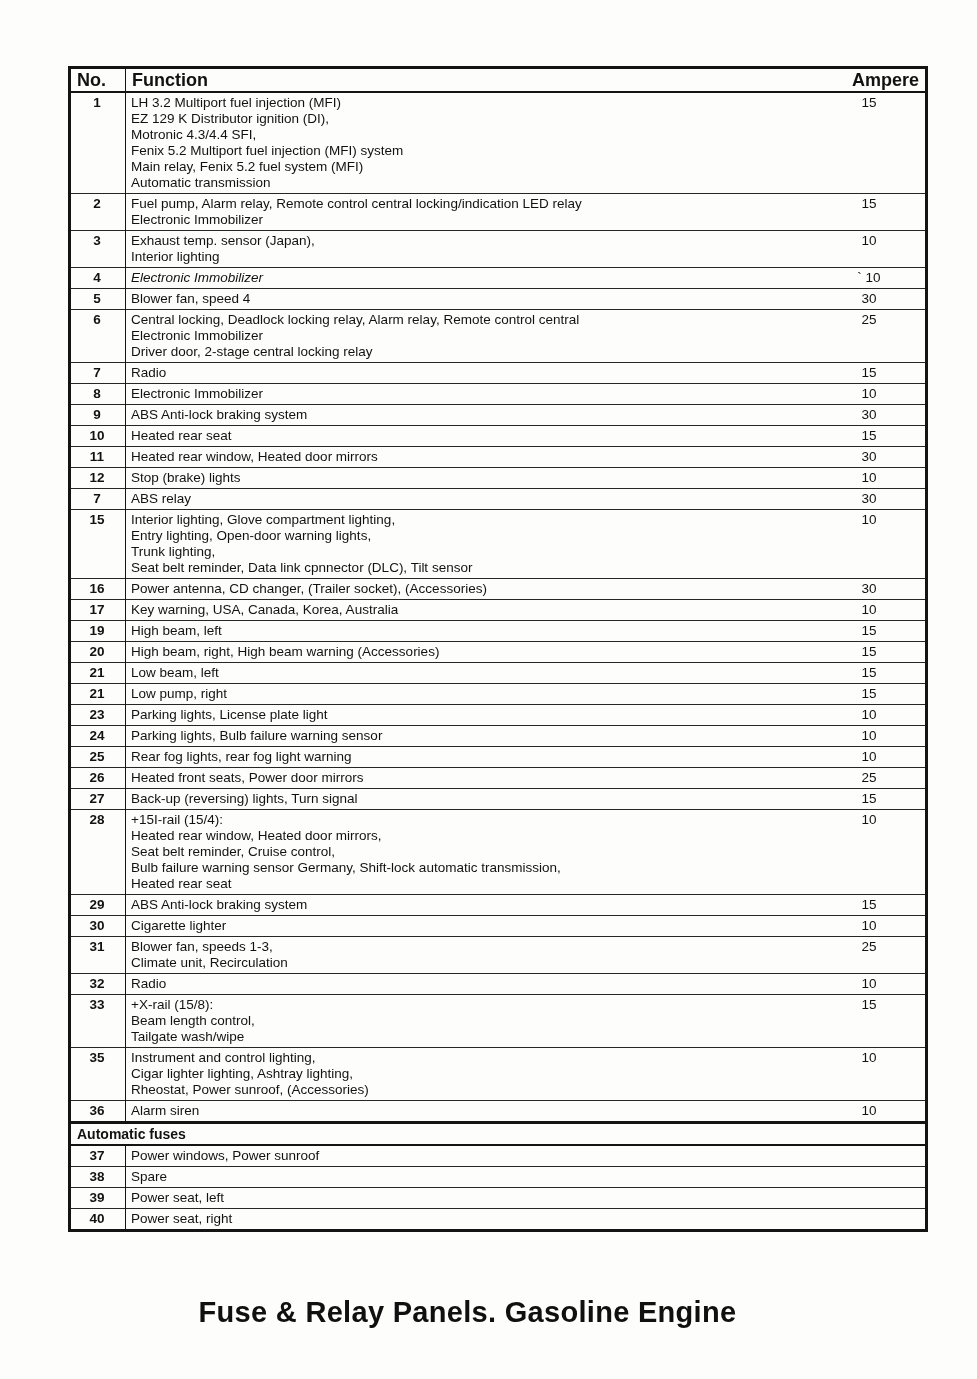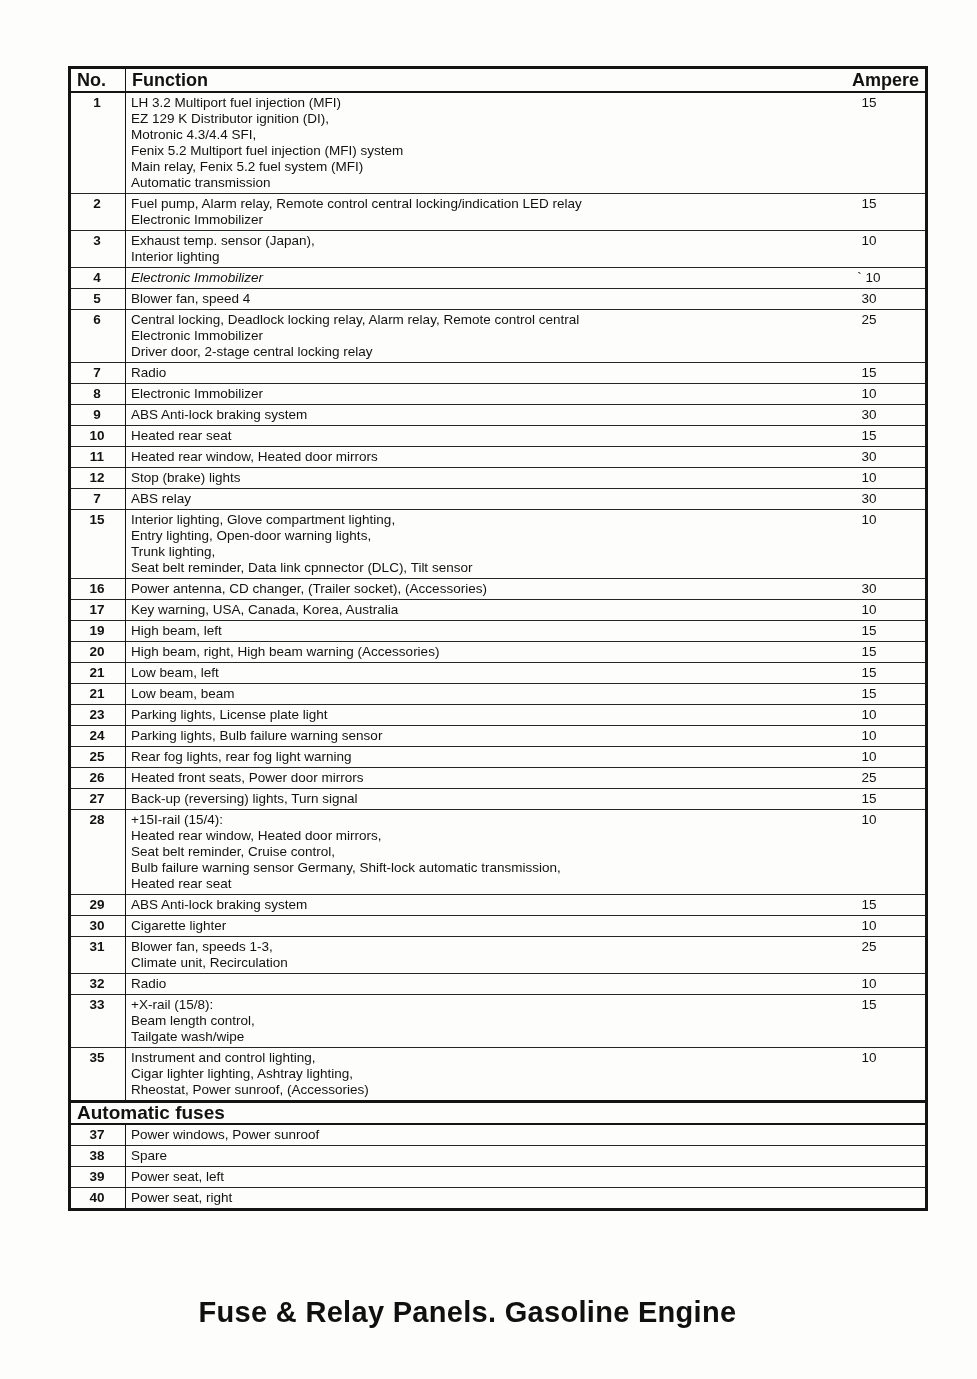--- a/index.html
+++ b/index.html
@@ -48,21 +48,21 @@
   }
   td.cell-fn { padding-left: 5px; }
   td.cell-amp { text-align: center; }
   td.cell-fn .fn-line { white-space: nowrap; }
   .italic { font-style: italic; }
   .bold { font-weight: normal; }
   tr.section-row td {
     border-top: 3px solid #141414;
     border-bottom: 2px solid #141414;
     font-weight: bold;
-    font-size: 19px;
+    font-size: 14px;
     line-height: 16px;
     padding: 2px 6px;
   }
   .caption {
     position: absolute;
     top: 1296px;
     left: 0;
     width: 100%;
     text-align: center;
     transform: translateX(-21px);
@@ -226,21 +226,21 @@
         <tr>
           <td class="cell-no">21</td>
           <td class="cell-fn">
             <div class="fn-line">Low beam, left</div>
           </td>
           <td class="cell-amp">15</td>
         </tr>
         <tr>
           <td class="cell-no">21</td>
           <td class="cell-fn">
-            <div class="fn-line">Low beam, beam</div>
+            <div class="fn-line">Low pump, right</div>
           </td>
           <td class="cell-amp">15</td>
         </tr>
         <tr>
           <td class="cell-no">23</td>
           <td class="cell-fn">
             <div class="fn-line">Parking lights, License plate light</div>
           </td>
           <td class="cell-amp">10</td>
         </tr>
@@ -320,20 +320,27 @@
             <div class="fn-line">Tailgate wash/wipe</div>
           </td>
           <td class="cell-amp">15</td>
         </tr>
         <tr>
           <td class="cell-no">35</td>
           <td class="cell-fn">
             <div class="fn-line">Instrument and control lighting,</div>
             <div class="fn-line">Cigar lighter lighting, Ashtray lighting,</div>
             <div class="fn-line">Rheostat, Power sunroof, (Accessories)</div>
+          </td>
+          <td class="cell-amp">10</td>
+        </tr>
+        <tr>
+          <td class="cell-no">36</td>
+          <td class="cell-fn">
+            <div class="fn-line">Alarm siren</div>
           </td>
           <td class="cell-amp">10</td>
         </tr>
         <tr class="section-row">
           <td colspan="3">Automatic fuses</td>
         </tr>
         <tr>
           <td class="cell-no">37</td>
           <td class="cell-fn">
             <div class="fn-line">Power windows, Power sunroof</div>

